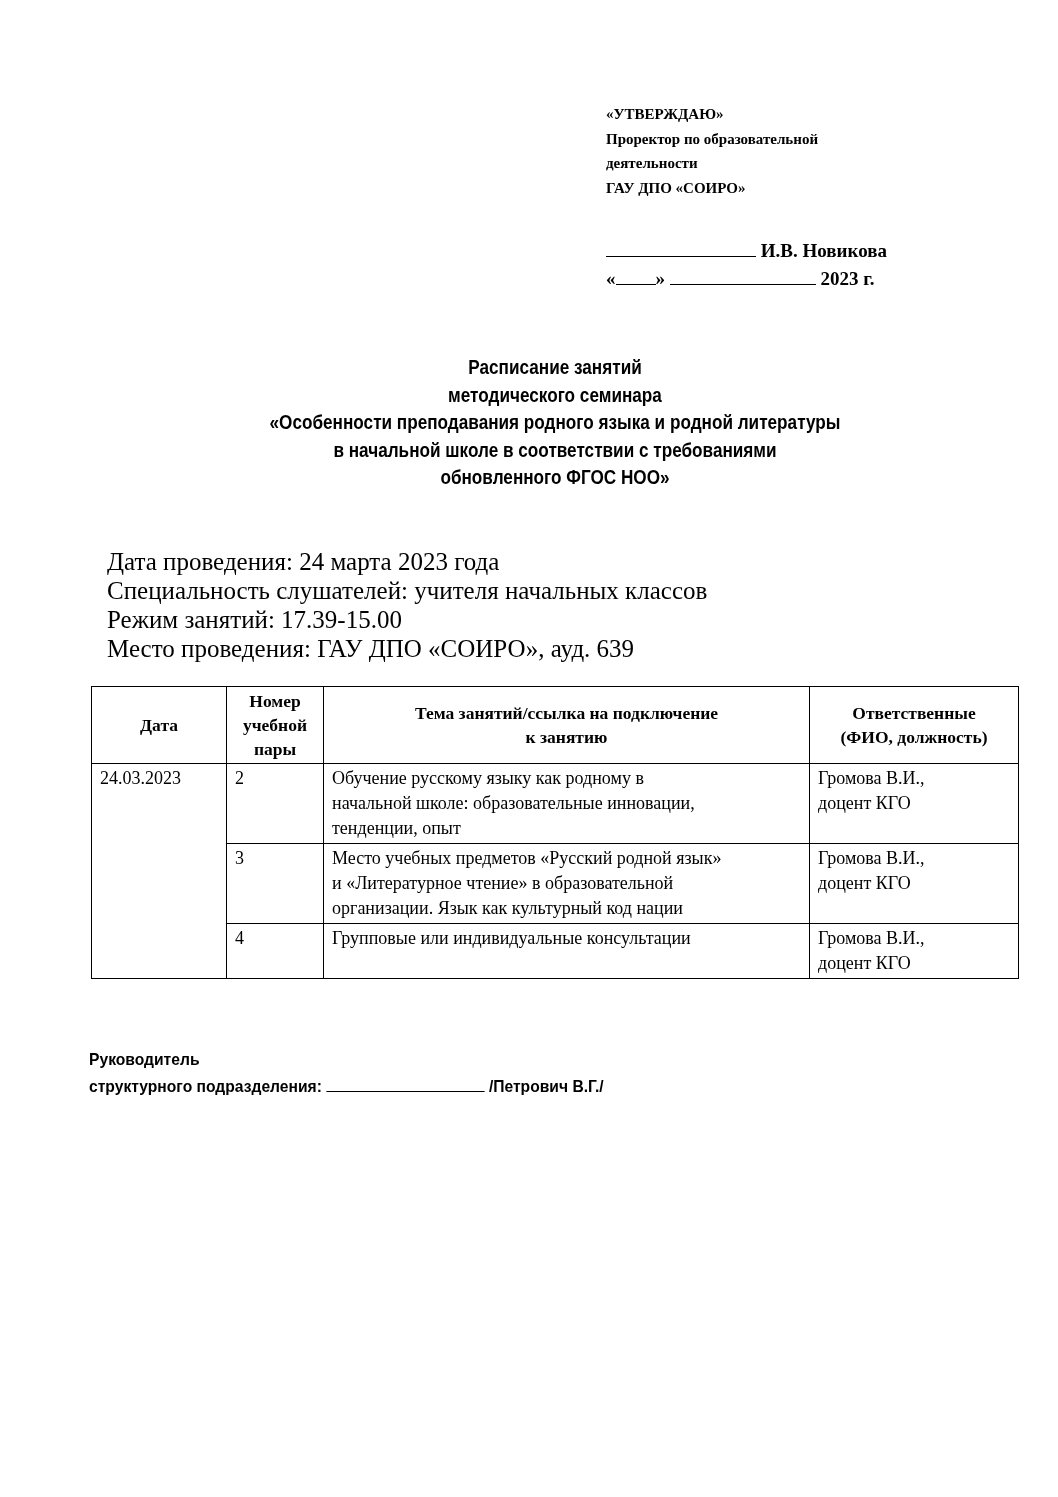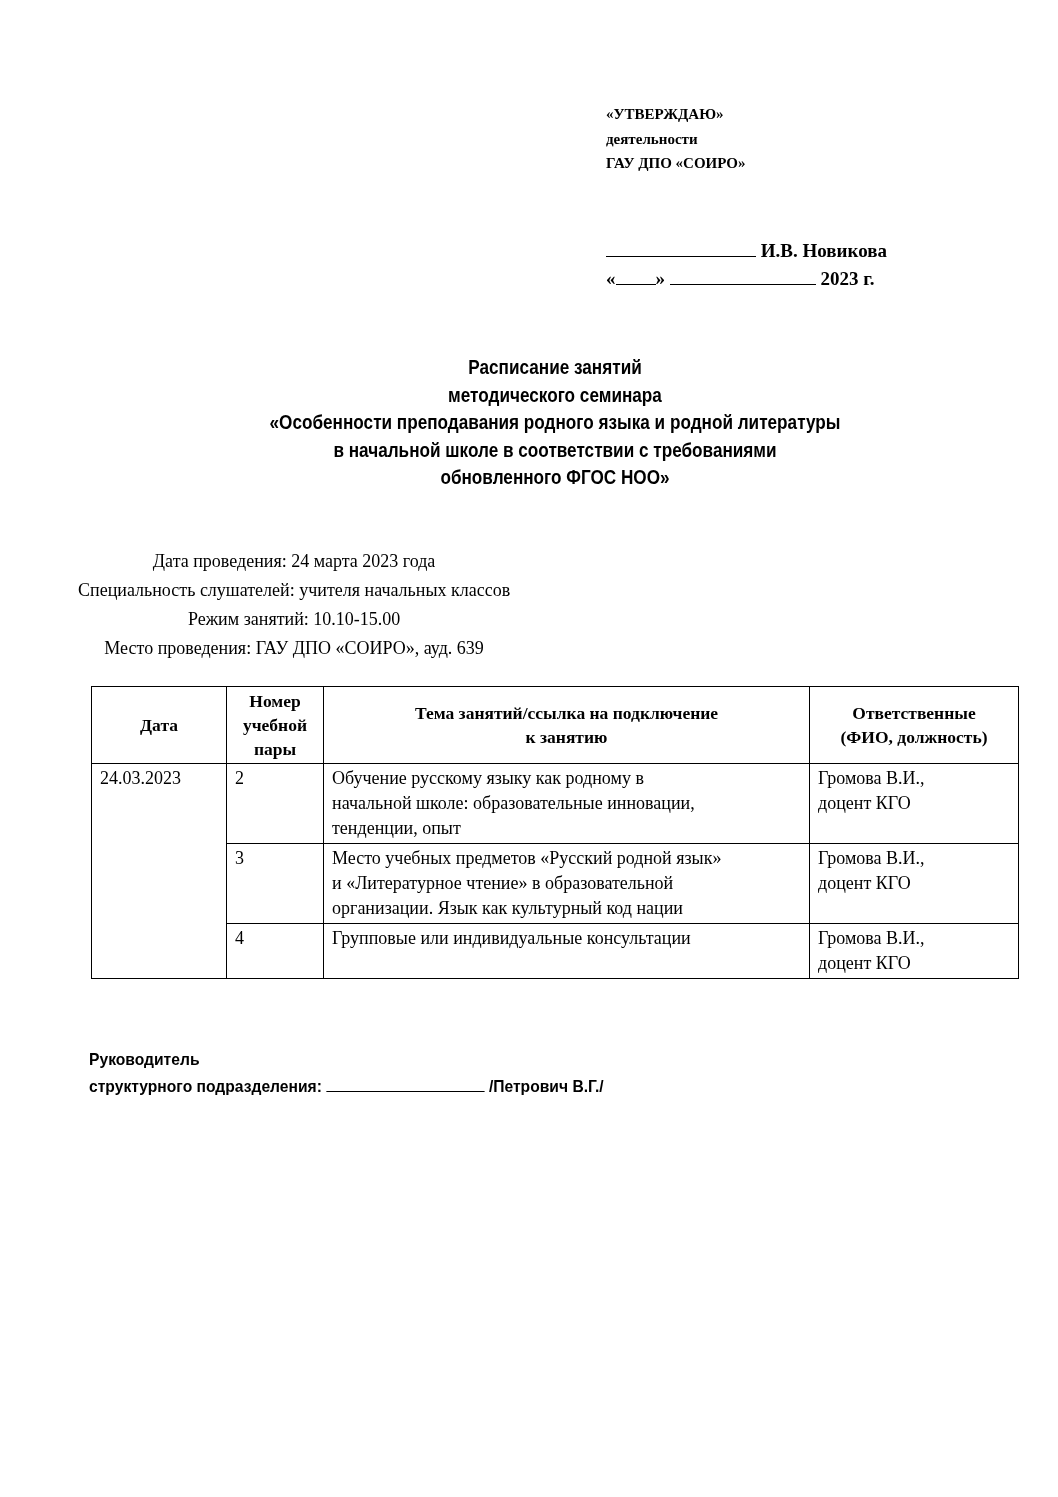--- a/index.html
+++ b/index.html
@@ -12,21 +12,21 @@
     
     .approve { left: 606px; top: 102px; width: 330px; font-size: 15px; font-weight: bold; line-height: 24.5px; }
     .approve .line { white-space: nowrap; }
     .sig-row { position: absolute; left: 606px; font-size: 19px; font-weight: bold; white-space: nowrap; margin-top: 12px; }
     .blank { display: inline-block; border-bottom: 1.6px solid #000; height: 18px; vertical-align: baseline; }
 
     
     .title { left: 120px; top: 354px; width: 870px; text-align: center; font-family: "Liberation Sans", "DejaVu Sans", sans-serif; font-weight: bold; font-size: 19.5px; line-height: 27.5px; transform: scaleX(0.88); transform-origin: center top; }
 
     
-    .info { left: 78px; top: 547px; font-size: 18px; line-height: 29px; text-align: center; }
+    .info { left: 107px; top: 547px; font-size: 25px; line-height: 29px; }
     .info div { white-space: nowrap; }
 
     
     table.sched { position: absolute; left: 91px; top: 686px; border-collapse: collapse; font-size: 18px; }
     table.sched th, table.sched td { border: 1.6px solid #000; vertical-align: top; padding: 2px 8px; }
     table.sched th { font-weight: bold; text-align: center; vertical-align: middle; line-height: 24px; font-size: 17.5px; }
     table.sched td { line-height: 25px; }
     .c1 { width: 118px; }
     .c2 { width: 80px; margin-top: 36px; }
     .c3 { width: 469px; }
@@ -35,20 +35,21 @@
 
     
     .footer { left: 89px; top: 1046px; font-family: "Liberation Sans", "DejaVu Sans", sans-serif; font-weight: bold; font-size: 17px; line-height: 27px; transform: scaleX(0.92); transform-origin: left top; }
     .footer div { white-space: nowrap; }
   </style>
 </head>
 <body>
 
 <div class="abs approve">
   <div class="line">«УТВЕРЖДАЮ»</div>
+  <div class="line">Проректор по образовательной</div>
   <div class="line">деятельности</div>
   <div class="line">ГАУ ДПО «СОИРО»</div>
 </div>
 <div class="sig-row" style="top:226px;">
   <span class="blank" style="width:150px;"></span>
   <span>И.В. Новикова</span>
 </div>
 <div class="sig-row" style="top:254px;">
   <span>«</span><span class="blank" style="width:40px;"></span><span>»</span>
   <span class="blank" style="width:146px;"></span>
@@ -59,21 +60,21 @@
   <div>Расписание занятий</div>
   <div>методического семинара</div>
   <div>«Особенности преподавания родного языка и родной литературы</div>
   <div>в начальной школе в соответствии с требованиями</div>
   <div>обновленного ФГОС НОО»</div>
 </div>
 
 <div class="abs info">
   <div>Дата проведения: 24 марта 2023 года</div>
   <div>Специальность слушателей: учителя начальных классов</div>
-  <div>Режим занятий: 10.10-15.00</div>
+  <div>Режим занятий: 17.39-15.00</div>
   <div>Место проведения: ГАУ ДПО «СОИРО», ауд. 639</div>
 </div>
 
 <table class="sched">
   <thead>
     <tr style="height:75px;">
       <th class="c1">Дата</th>
       <th class="c2">
         <div>Номер</div>
         <div>учебной</div>

